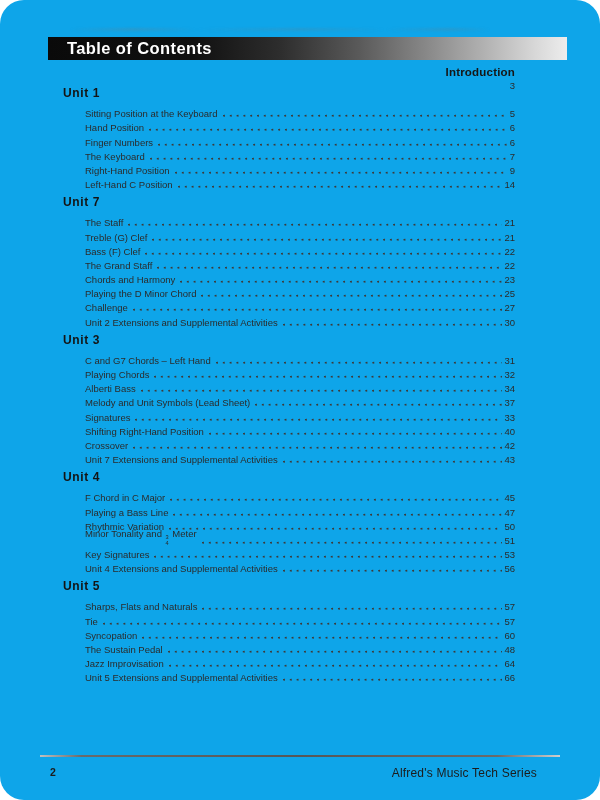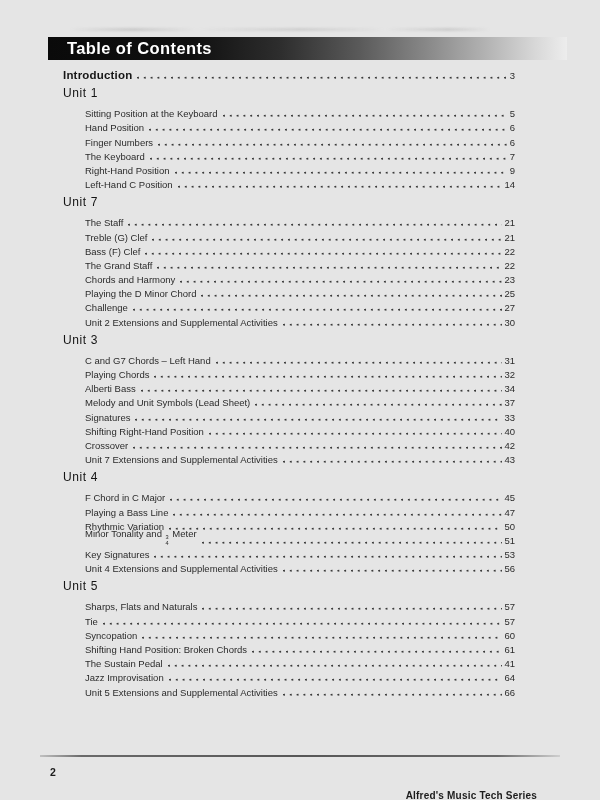--- a/index.html
+++ b/index.html
@@ -4,21 +4,21 @@
 <style>
   html,body { margin:0; padding:0; }
   body {
     width:600px; height:800px;
     background:#ffffff;
     font-family:"Liberation Sans", sans-serif;
     position:relative;
     overflow:hidden;
     color:#2b2b2b;
   }
-  .page { position:absolute; inset:0; background:#e5e5e5; }
+  .page { position:absolute; inset:0; background:#0ea5e9;border-radius:24px; }
 
   
   .scan-smudge {
     position:absolute; left:70px; top:28px; width:420px; height:3px;
     background:linear-gradient(90deg, rgba(0,0,0,0) 0%, rgba(120,120,120,.25) 15%, rgba(0,0,0,0) 30%, rgba(120,120,120,.2) 55%, rgba(0,0,0,0) 75%, rgba(120,120,120,.22) 90%, rgba(0,0,0,0) 100%);
     filter:blur(1px);
   }
 
   
   .banner {
@@ -36,43 +36,43 @@
   .toc-row { display:flex; align-items:flex-end; height:14.2px; font-size:9.5px; }
   .toc-row .entry-title { white-space:nowrap; }
   .toc-row .page-num { white-space:nowrap; color:#2b2b2b; }
 
   .dots {
     flex:1; align-self:flex-end; height:3px; margin:0 2px 2px 5px;
     background-image:radial-gradient(circle at 1.1px 1.6px, #3c3c3c 0.85px, rgba(0,0,0,0) 1.25px);
     background-size:6.8px 3px; background-repeat:repeat-x;
   }
 
-  .intro-row { height:15px; font-size:9.5px; }
+  .intro-row { height:15px; font-size:9.5px;flex-direction:column; }
   .intro-row .entry-title { font-weight:bold; font-size:11.5px; color:#161616; letter-spacing:0.2px; }
 
   .unit { margin-top:6px; }
   .unit-heading {
-    font-weight:normal; font-size:12px; line-height:13px; margin:0 0 5px 0;
+    font-weight:bold; font-size:12px; line-height:13px; margin:0 0 5px 0;
     color:#141414; letter-spacing:0.6px;
   }
   .entries { padding-left:22px; }
 
   .frac {
     display:inline-flex; flex-direction:column; vertical-align:-2px;
     font-size:5.6px; line-height:5.2px; text-align:center; margin:0 1px;
   }
 
   
   .footer-rule {
     position:absolute; left:40px; top:755px; width:520px; height:2px;
     background:linear-gradient(90deg, #c0c0c0 0%, #6a6a6a 8%, #575757 50%, #6a6a6a 88%, #cfcfcf 100%);
   }
   .footer { position:absolute; left:50px; right:63px; top:766px; display:flex; justify-content:space-between; }
   .footer-page { font-weight:bold; font-size:10.5px; color:#1c1c1c; }
-  .footer-series { font-weight:bold; font-size:10px; color:#1c1c1c; letter-spacing:0.2px;margin-top:24px; }
+  .footer-series { font-weight:normal; font-size:12px; color:#1c1c1c; letter-spacing:0.2px; }
 </style>
 </head>
 <body>
 
 <div class="page">
 
   <div class="scan-smudge"></div>
 
   <div class="banner">
     <div class="banner-title">Table of Contents</div>
@@ -293,30 +293,25 @@
     <span class="page-num">57</span>
   </div>
 
 
   <div class="toc-row">
     <span class="entry-title">Syncopation</span>
     <span class="dots"></span>
     <span class="page-num">60</span>
   </div>
 
-  <div class="toc-row">
-    <span class="entry-title">Shifting Hand Position: Broken Chords</span>
-    <span class="dots"></span>
-    <span class="page-num">61</span>
-  </div>
 
   <div class="toc-row">
     <span class="entry-title">The Sustain Pedal</span>
     <span class="dots"></span>
-    <span class="page-num">41</span>
+    <span class="page-num">48</span>
   </div>
 
   <div class="toc-row">
     <span class="entry-title">Jazz Improvisation</span>
     <span class="dots"></span>
     <span class="page-num">64</span>
   </div>
 
   <div class="toc-row">
     <span class="entry-title">Unit 5 Extensions and Supplemental Activities</span>

